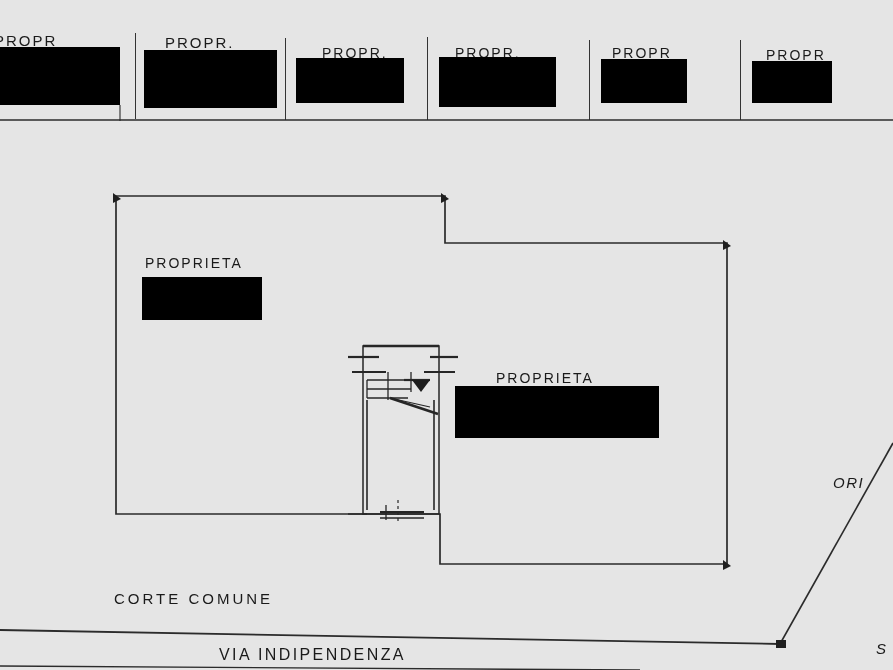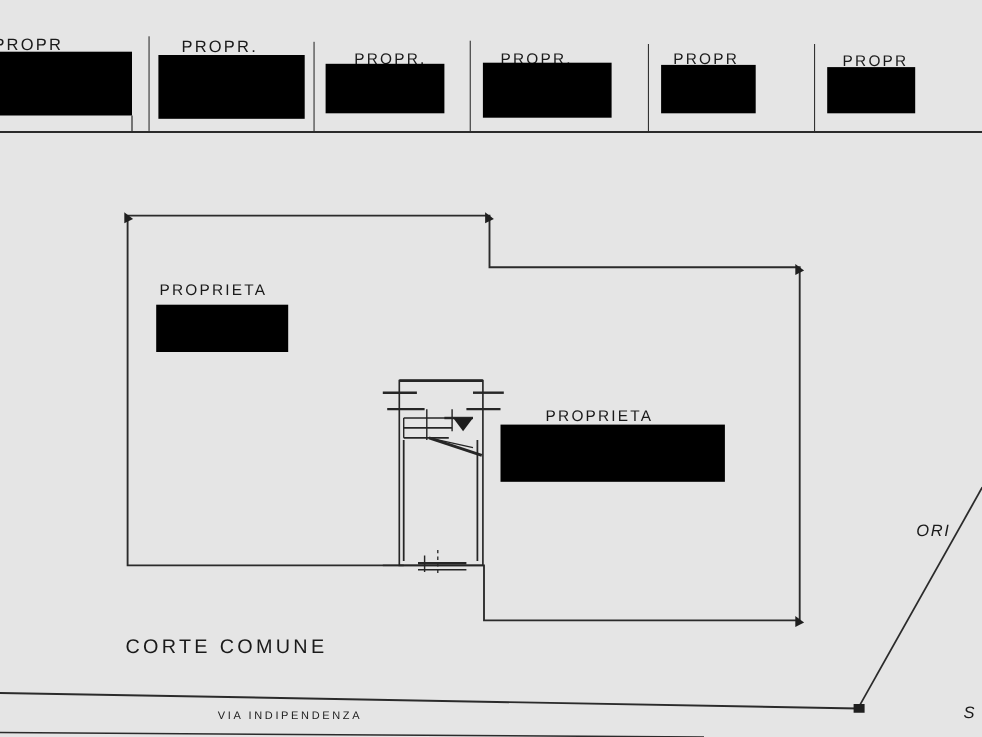--- a/index.html
+++ b/index.html
@@ -141,21 +141,21 @@
   <div>
     <div class="label" style="left:145px; top:255px; font-size:14px;">PROPRIETA</div>
     <div class="redact" style="left:142px; top:277px; width:120px; height:43px;"></div>
   </div>
 
   <div>
     <div class="label" style="left:496px; top:370px; font-size:14px;">PROPRIETA</div>
     <div class="redact" style="left:455px; top:386px; width:204px; height:52px;"></div>
   </div>
 
-  <div class="label" style="left:114px; top:578px; font-size:18px; letter-spacing:3px;">CORTE COMUNE</div>
+  <div class="label" style="left:114px; top:590px; font-size:15px; letter-spacing:3px;">CORTE COMUNE</div>
 
-  <div class="label" style="left:198px; top:646px; font-size:10px; letter-spacing:2.4px;">VIA INDIPENDENZA</div>
+  <div class="label" style="left:219px; top:646px; font-size:16px; letter-spacing:2.4px;">VIA INDIPENDENZA</div>
 
   <div class="label" style="left:833px; top:474px; font-size:15px; font-style:italic; letter-spacing:1.5px;">ORI</div>
 
   <div class="label" style="left:876px; top:640px; font-size:15px; font-style:italic;">S</div>
 
 </div>
 
 </body></html>

